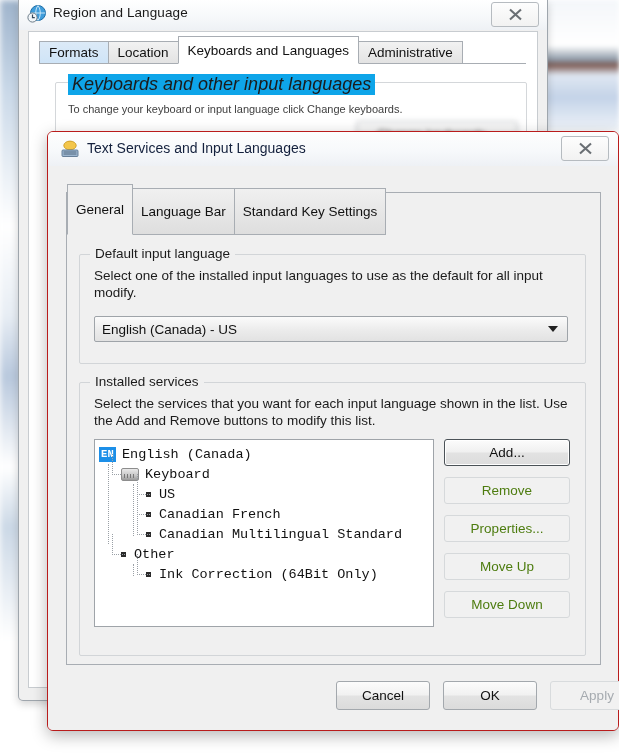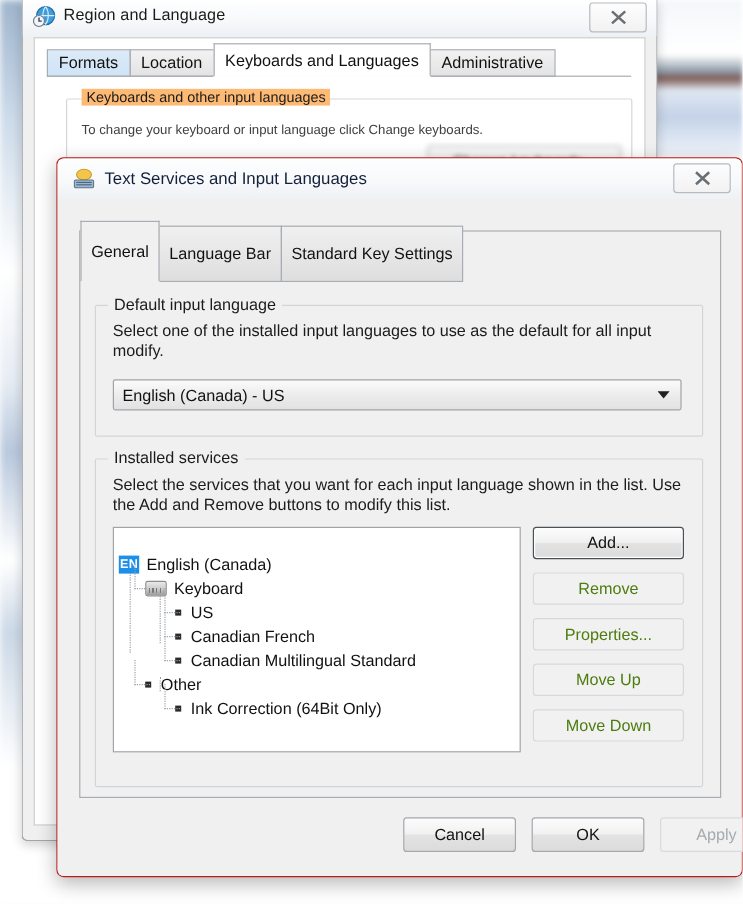--- a/index.html
+++ b/index.html
@@ -119,24 +119,25 @@
   .bg-group {
     position: absolute;
     left: 26px; top: 50px;
     width: 470px; height: 160px;
     border: 1px solid #d4d7da;
     border-radius: 2px;
   }
   .bg-group-legend {
     position: absolute;
     left: 12px; top: -9px;
-    background: #fdba74;
+    background: #0ea5e9;
     padding: 0 4px;
-    font-size: 12px; color: #1b1b1b;
-    white-space: nowrap;
+    font-size: 18px; color: #1b1b1b;
+    white-space: nowrap;
+    font-style: italic;
   }
   .bg-group-text {
     position: absolute;
     left: 12px; top: 20px;
     font-size: 11px; color: #404040;
     white-space: nowrap;
   }
   .bg-change-btn {
     position: absolute;
     left: 300px; top: 38px;
@@ -269,21 +270,21 @@
 
   .listbox {
     position: absolute;
     left: 14px; top: 56px;
     width: 338px; height: 186px;
     background: #ffffff;
     border: 1px solid #9fa4a9;
     overflow: hidden;
     font-size: 13.5px; color: #111;
   }
-  .tree { position: relative; padding: 20px 0 0 4px; }
+  .tree { position: relative; padding: 4px 0 0 4px; font-family: Liberation Mono, monospace; }
   .tree-row {
     position: relative;
     height: 20px;
     display: flex; align-items: center;
     white-space: nowrap;
   }
   .en-badge {
     width: 17px; height: 15px;
     background: #1c8fe8;
     color: #ffffff;

